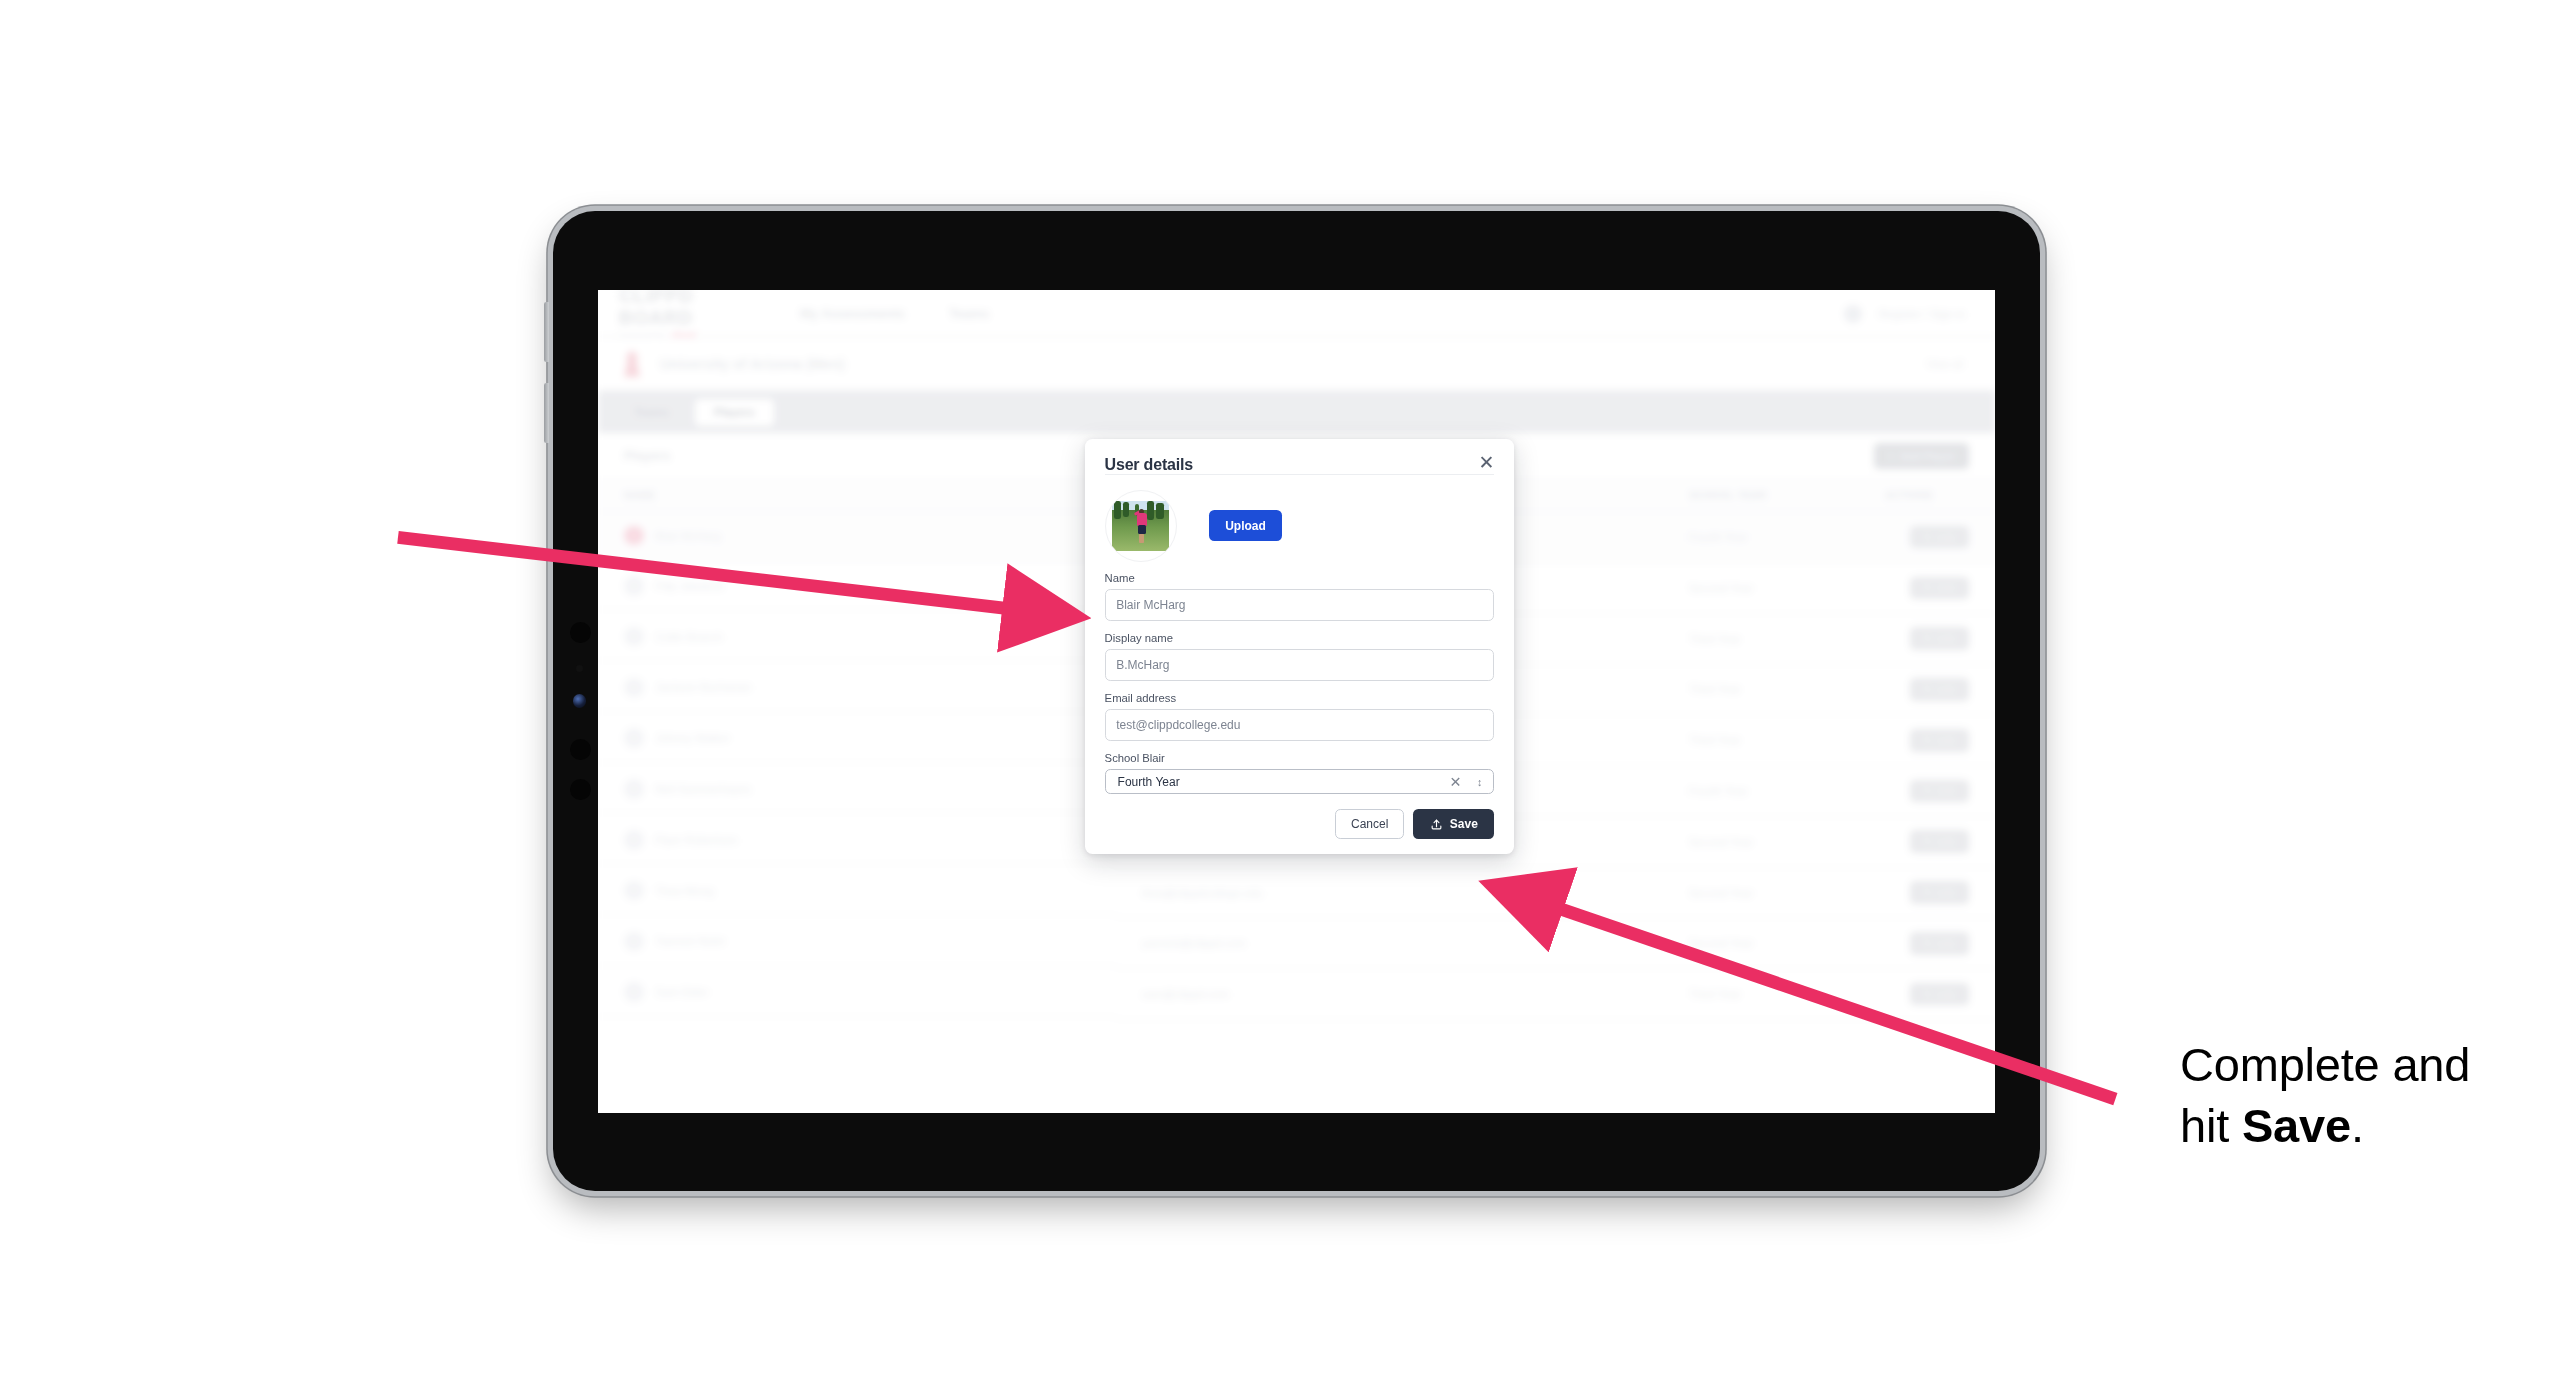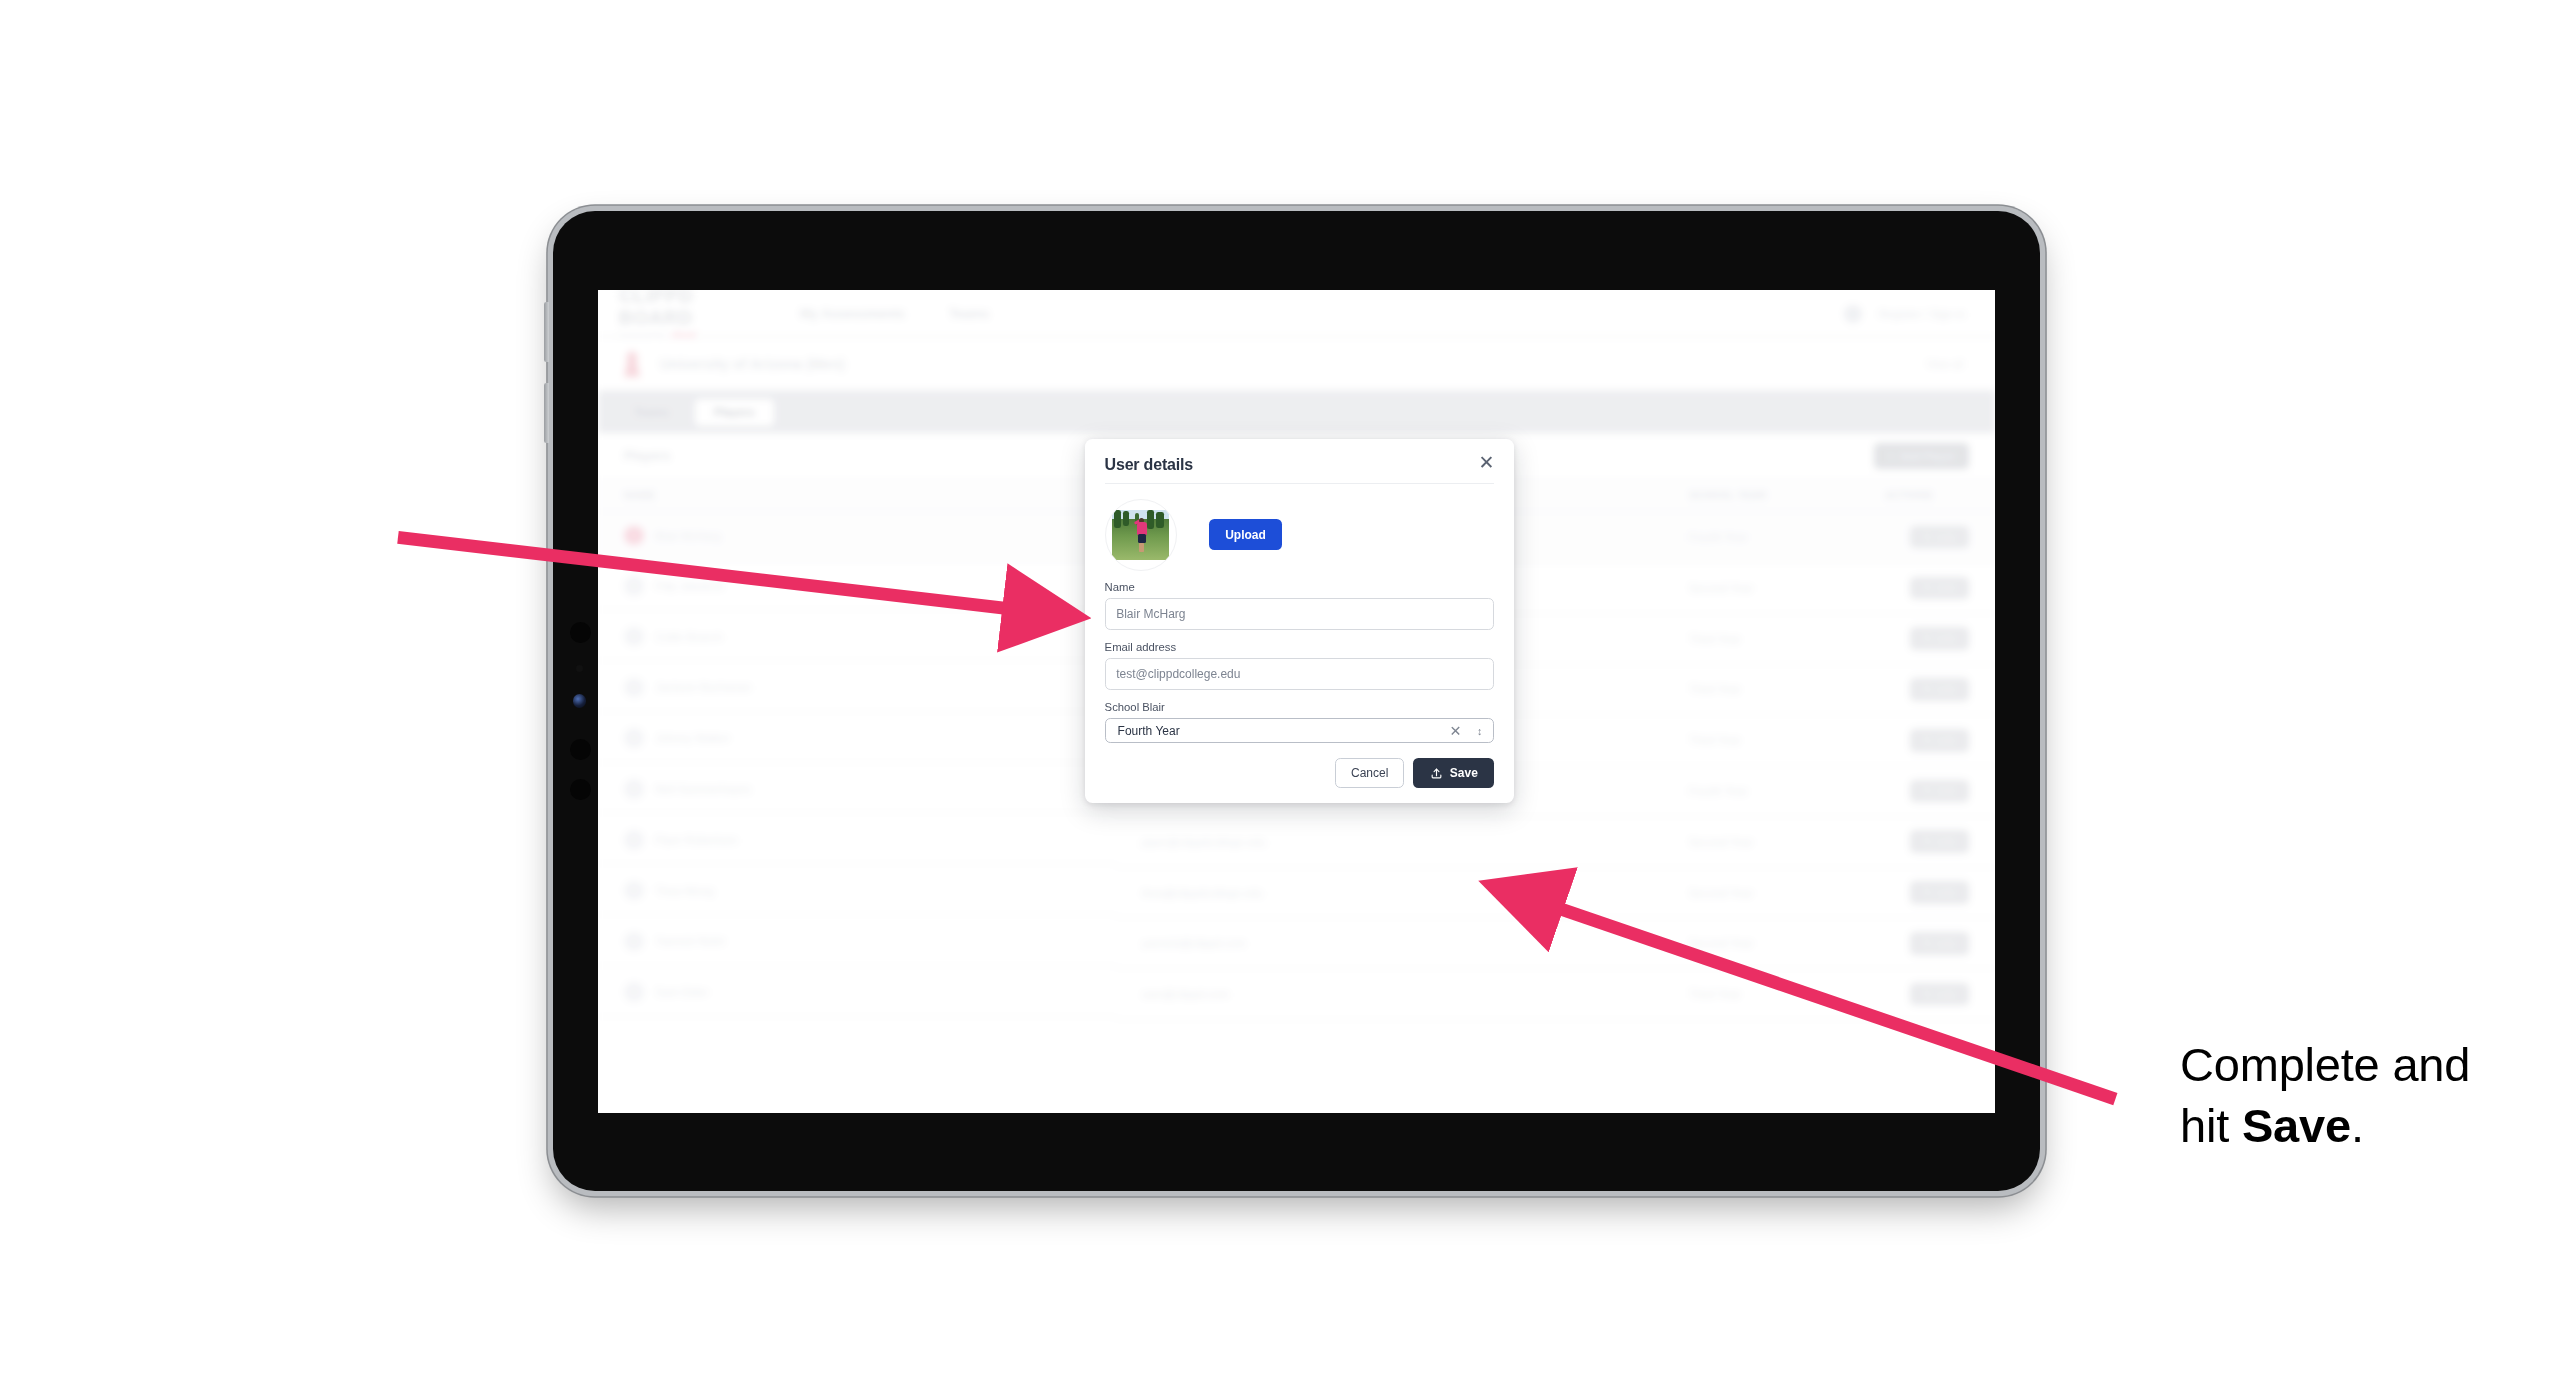--- a/index.html
+++ b/index.html
@@ -202,21 +202,21 @@
     left: 487px;
     top: 149px;
     width: 429px;
     background: #ffffff;
     border-radius: 7.5px;
     box-shadow: 0 7.5px 26px rgba(20,24,33,0.17), 0 1.5px 6px rgba(20,24,33,0.10);
     padding: 16.6px 19.6px 15px 19.6px;
   }
   .modal-head {
     display:flex; align-items:flex-start; justify-content:space-between;
-    border-bottom: 0.8px solid #eceef1; padding-bottom: 9px;
+    border-bottom: 0.8px solid #eceef1; 
   }
   .modal-title {
     font-size: 16px; font-weight: 700; color: #2b3445; letter-spacing: -0.2px;
   }
   .modal-close {
     font-size: 19px; line-height: 13.6px; color: #5b6372; cursor: pointer;
     background:none; border:none; font-family:"Liberation Sans",sans-serif;
   }
 
   .avatar-row {
@@ -534,20 +534,24 @@
             </div>
           </div>
           <button class="upload-btn">Upload</button>
         </div>
 
         <div class="field">
           <label class="field-label">Name</label>
           <input class="field-input" type="text" value="Blair McHarg" style="">
         </div>
 
+        <div class="field">
+          <label class="field-label">Display name</label>
+          <input class="field-input" type="text" value="B.McHarg" style="">
+        </div>
 
         <div class="field">
           <label class="field-label">Email address</label>
           <input class="field-input" type="text" value="test@clippdcollege.edu" style="">
         </div>
 
         <div class="field">
           <label class="field-label">School Blair</label>
           <div class="select-wrap">
             <div class="field-select">Fourth Year</div>

